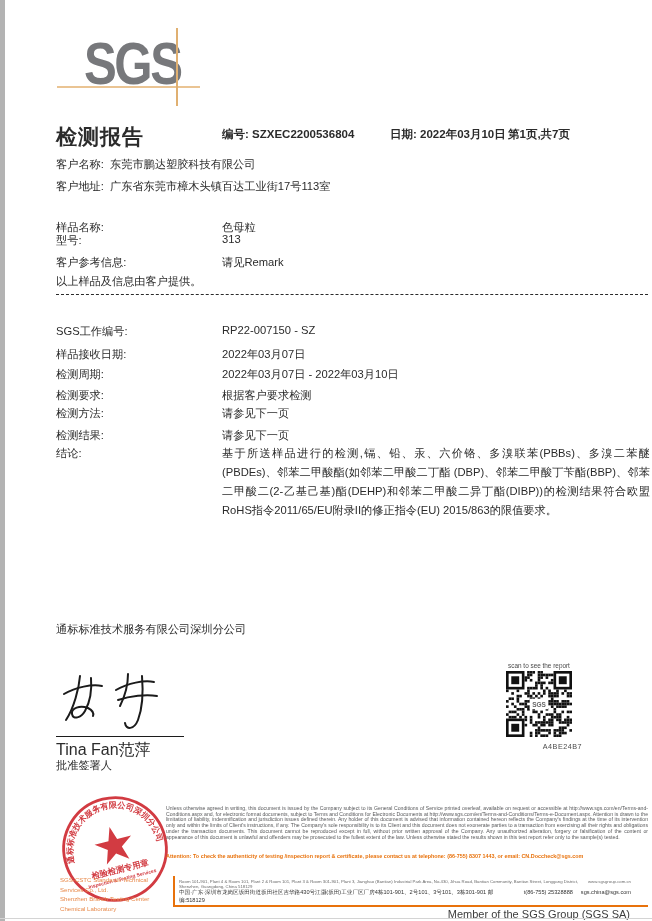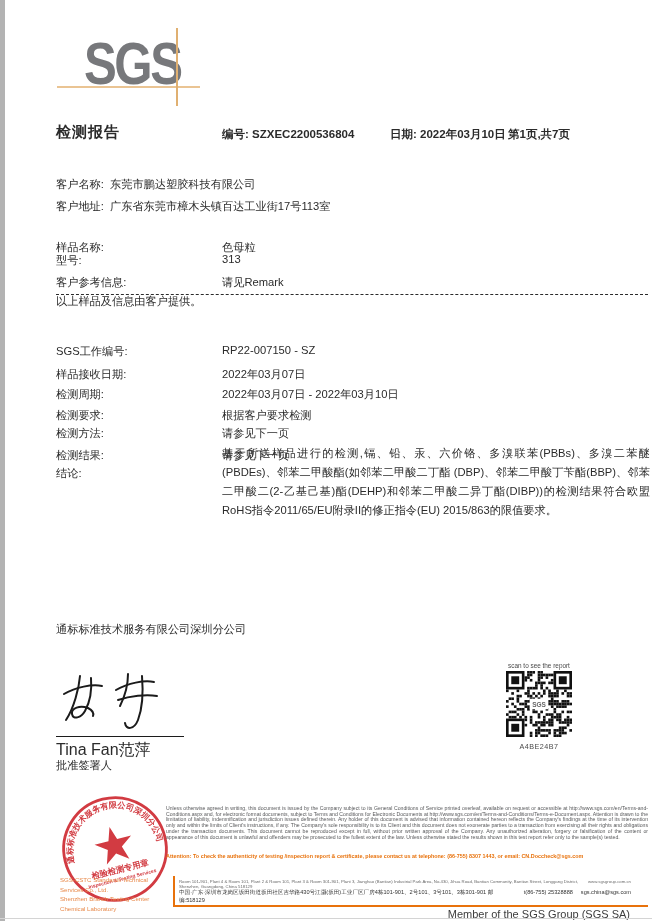--- a/index.html
+++ b/index.html
@@ -10,42 +10,42 @@
   }
   .edge-strip{position:absolute;left:0;top:0;width:5px;height:921px;background:#b3b3b3;}
   
   .logo{position:absolute;left:84px;top:34px;width:95px;height:64px;}
   .logo-text{font-weight:bold;font-size:60px;line-height:60px;color:#77787b;
     letter-spacing:-3px;transform:scaleX(0.82);transform-origin:left top;display:inline-block;}
   .tan-h{position:absolute;left:57px;top:86px;width:143px;height:2px;background:#eac493;}
   .tan-v{position:absolute;left:176px;top:28px;width:2px;height:78px;background:#e0b071;}
   
   .title-row{position:absolute;left:56px;top:126px;width:580px;font-size:11.5px;font-weight:bold;}
-  .doc-title{position:absolute;left:0;top:-3px;font-size:15px;font-weight:bold;letter-spacing:1px;}
+  .doc-title{position:absolute;left:0;top:-3px;font-size:21px;font-weight:bold;letter-spacing:1px;}
   .rep-no{position:absolute;left:166px;top:1px;}
   .rep-date{position:absolute;left:334px;top:1px;}
   .rep-page{position:absolute;left:452px;top:1px;}
   
-  .row{position:absolute;left:56px;font-size:11.2px;white-space:nowrap;margin-top:20px;}
+  .row{position:absolute;left:56px;font-size:11.2px;white-space:nowrap;}
   .lbl{display:inline-block;}
   .val110{position:absolute;left:54px;top:0;}
   .val222{position:absolute;left:166px;top:0;}
   .dashline{position:absolute;left:56px;top:294px;width:592px;border-top:1.4px dashed #2b2b2b;}
   .conclusion{position:absolute;left:222px;top:444px;width:428px;font-size:11.2px;
     line-height:19px;white-space:normal;text-align:justify;}
   
   .sig-company{position:absolute;left:56px;top:622px;font-size:11.2px;line-height:15px;}
   .sig-svg{position:absolute;left:58px;top:668px;}
   .sig-line{position:absolute;left:56px;top:736px;width:128px;border-top:1.6px solid #1c1c1c;}
   .sig-name{position:absolute;left:56px;top:740px;font-size:16px;}
   .sig-title{position:absolute;left:56px;top:758px;font-size:11.2px;}
   
   .qr-wrap{position:absolute;left:496px;top:662px;width:86px;text-align:center;}
   .qr-caption{font-size:6.4px;color:#4a4a4a;margin-bottom:2px;}
-  .qr-code-label{font-size:7.2px;color:#4a4a4a;margin-top:1px;letter-spacing:0.5px;}
+  .qr-code-label{font-size:7.2px;color:#4a4a4a;margin-top:1px;letter-spacing:0.5px;text-align:right;}
   
   .legal{position:absolute;left:166px;top:806px;width:482px;font-size:5.15px;line-height:5.72px;
     color:#58595b;text-align:justify;}
   .attention{position:absolute;left:166px;top:853px;width:482px;font-size:5.4px;line-height:6px;
     color:#e8720c;font-weight:bold;}
   .co-orange{position:absolute;left:60px;top:875px;width:112px;color:#e8894a;font-size:6.1px;
     line-height:9.5px;}
   .v-rule{position:absolute;left:173px;top:876px;width:1.5px;height:30px;background:#e8720c;}
   .addr-row1{position:absolute;left:179px;top:879px;width:452px;display:flex;
     justify-content:space-between;font-size:4.3px;color:#6a6a6a;}

